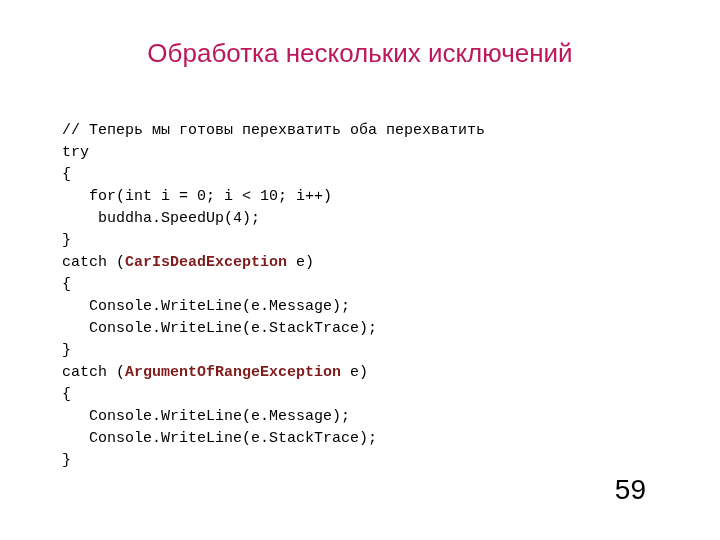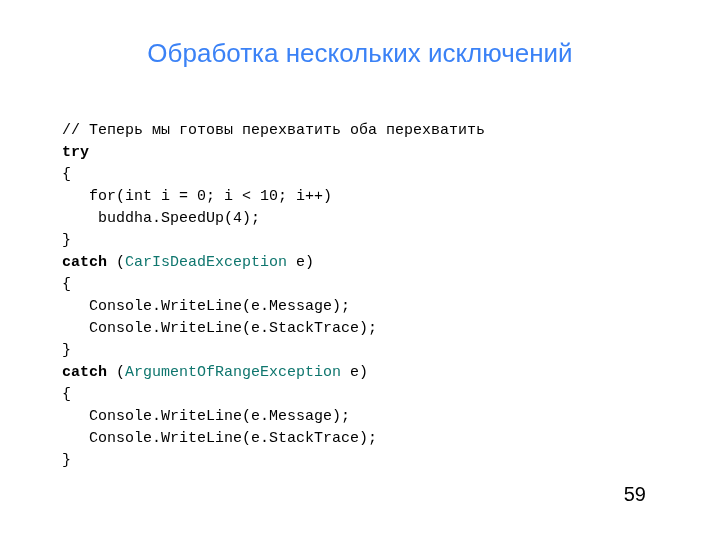--- a/index.html
+++ b/index.html
@@ -19,39 +19,39 @@
     box-sizing: border-box;
   }
   .title {
     position: absolute;
     top: 38px;
     left: 0;
     width: 720px;
     text-align: center;
     font-size: 26px;
     font-weight: 400;
-    color: #3b82f6;
+    color: #be185d;
   }
   .code-block {
     position: absolute;
     top: 120px;
     left: 62px;
     font-family: "Courier New", Courier, monospace;
     font-size: 15px;
     line-height: 22px;
     color: #000;
     white-space: pre;
   }
-  .kw { font-weight: bold; }
-  .extype { font-weight: normal; color: #0f766e; }
+  .kw { font-weight: normal; }
+  .extype { font-weight: bold; color: #7f1d1d; }
   .page-number {
     position: absolute;
     right: 74px;
     bottom: 34px;
-    font-size: 20px;
+    font-size: 28px;
     font-family: Arial, Helvetica, sans-serif;
     text-align: center;
   }
 </style>
 </head>
 <body>
 
 <div class="slide">
 
   <div class="title">Обработка нескольких исключений</div>

